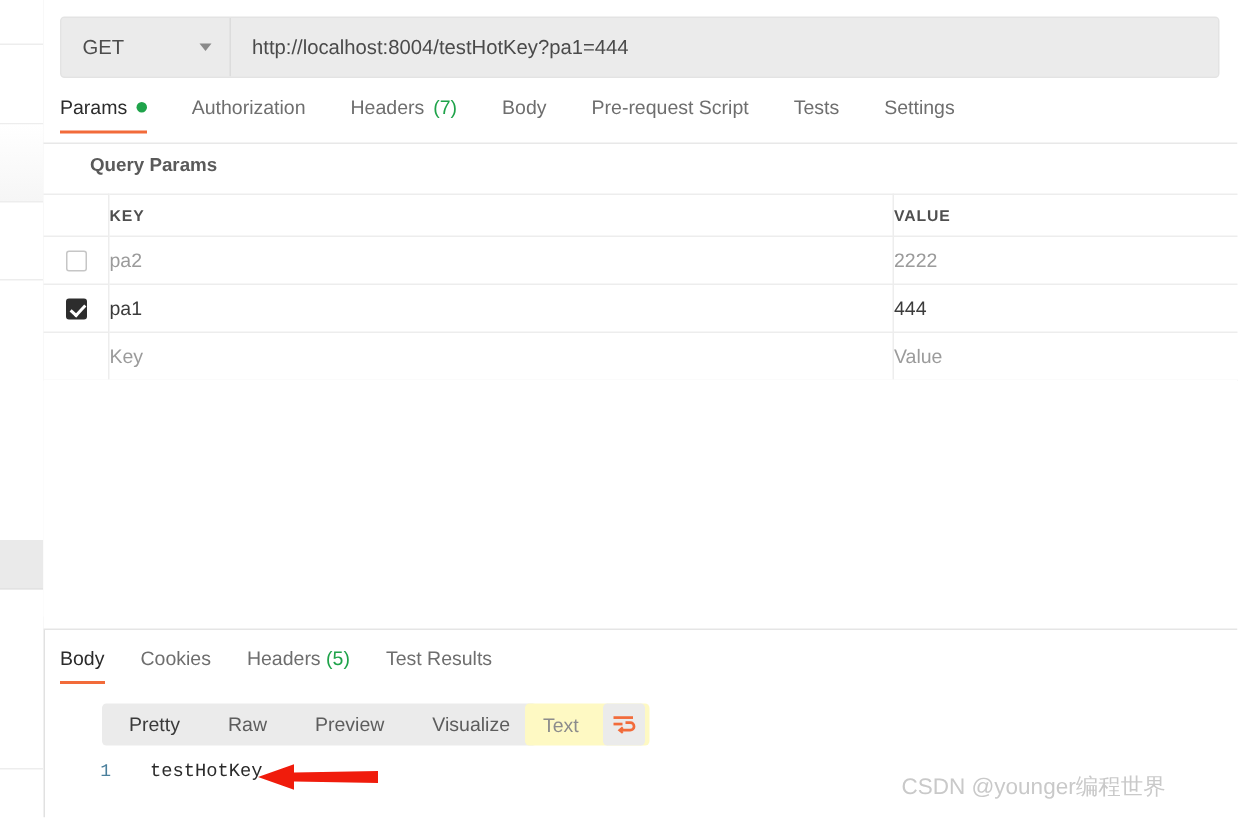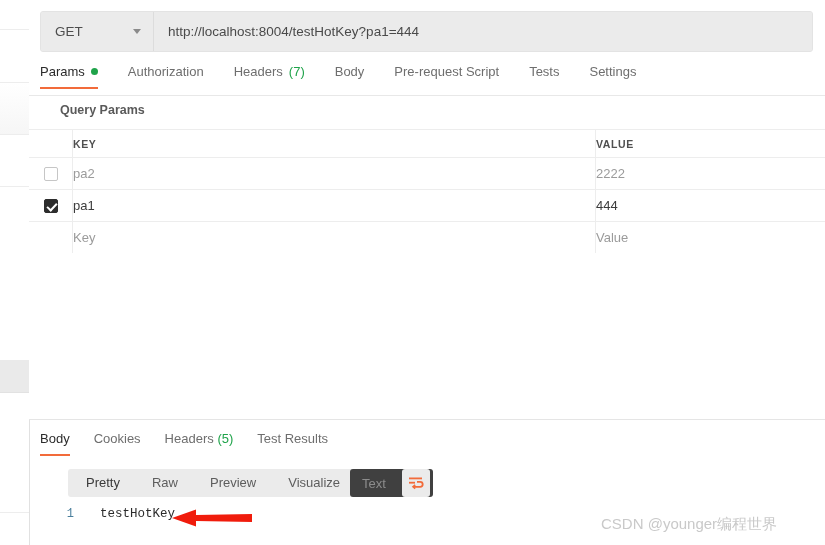--- a/index.html
+++ b/index.html
@@ -264,21 +264,21 @@
     cursor: pointer;
     white-space: nowrap;
     text-align: right;
   }
   .fmt.active { color: #3a3a3a; }
 
   #lang-select {
     position: absolute;
     left: 321px; top: 469px;
     height: 28px;
-    background: #404040;
+    background: #fef9c3;
     border-radius: 3px;
     display: flex;
     align-items: center;
     gap: 27px;
     padding: 0 12px;
     font-size: 13px;
     color: #8c8c8c;
     cursor: pointer;
   }
   #wrap-btn {

